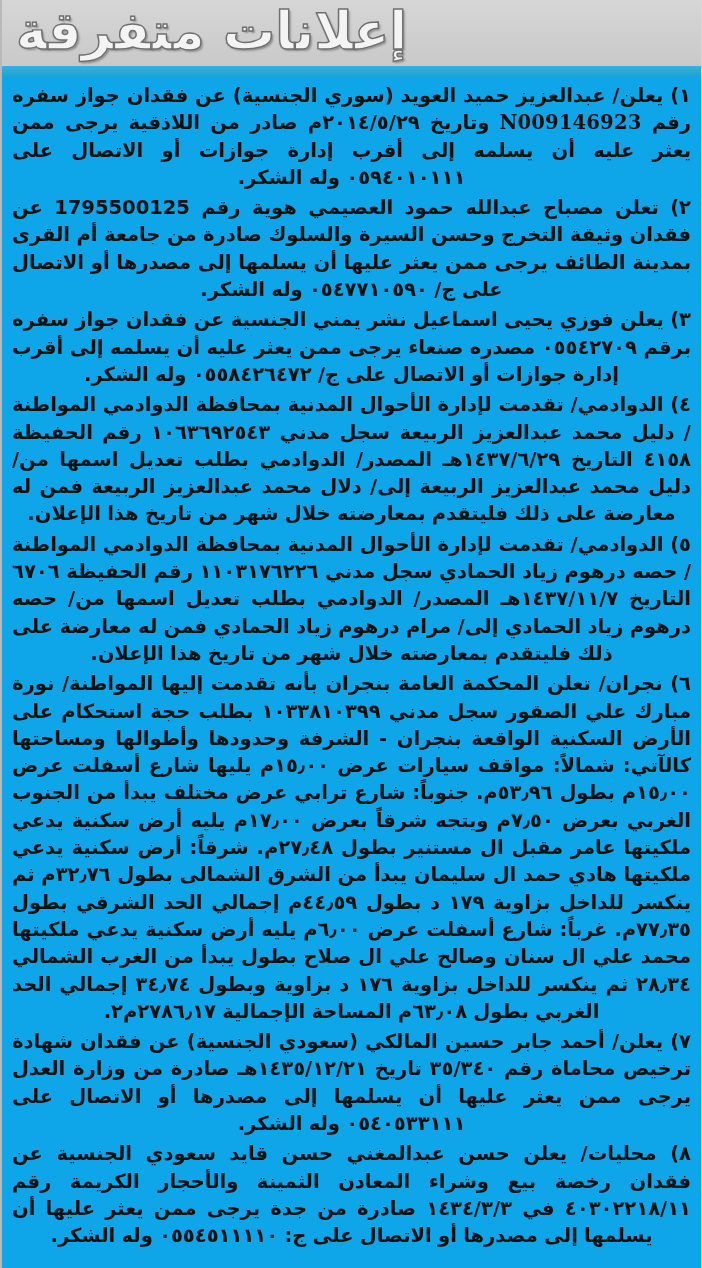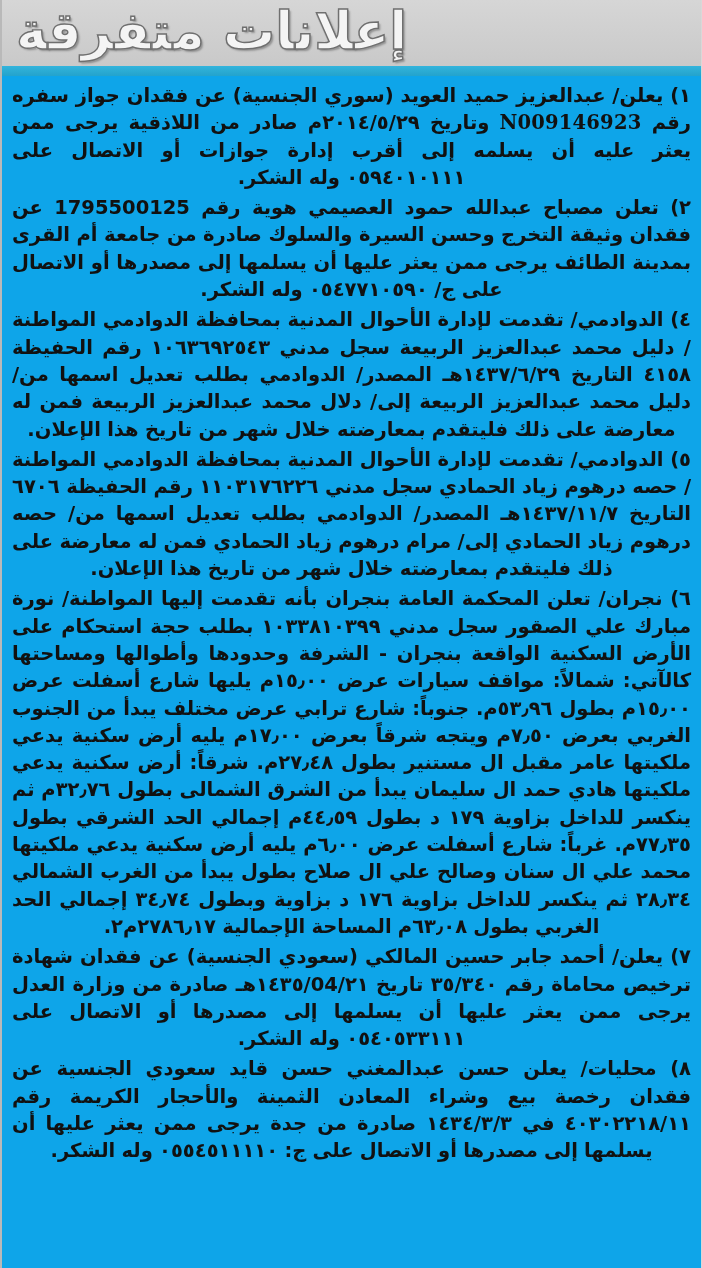--- a/index.html
+++ b/index.html
@@ -91,20 +91,21 @@
 <div id="page">
 
   <div class="masthead">
     <div class="masthead-title">إعلانات متفرقة</div>
   </div>
   <div class="masthead-rule"></div>
 
   <div class="ads">
     <p class="ad">١) يعلن/ عبدالعزيز حميد العويد (سوري الجنسية) عن فقدان جواز سفره رقم <span class="lat">N009146923</span> وتاريخ ٢٠١٤/٥/٢٩م صادر من اللاذقية يرجى ممن يعثر عليه أن يسلمه إلى أقرب إدارة جوازات أو الاتصال على ٠٥٩٤٠١٠١١١ وله الشكر.</p>
     <p class="ad">٢) تعلن مصباح عبدالله حمود العصيمي هوية رقم 1795500125 عن فقدان وثيقة التخرج وحسن السيرة والسلوك صادرة من جامعة أم القرى بمدينة الطائف يرجى ممن يعثر عليها أن يسلمها إلى مصدرها أو الاتصال على ج/ ٠٥٤٧٧١٠٥٩٠ وله الشكر.</p>
+    <p class="ad">٣) يعلن فوزي يحيى اسماعيل نشر يمني الجنسية عن فقدان جواز سفره برقم ٠٥٥٤٢٧٠٩ مصدره صنعاء يرجى ممن يعثر عليه أن يسلمه إلى أقرب إدارة جوازات أو الاتصال على ج/ ٠٥٥٨٤٢٦٤٧٢ وله الشكر.</p>
     <p class="ad">٤) الدوادمي/ تقدمت لإدارة الأحوال المدنية بمحافظة الدوادمي المواطنة / دليل محمد عبدالعزيز الربيعة سجل مدني ١٠٦٣٦٩٢٥٤٣ رقم الحفيظة ٤١٥٨ التاريخ ١٤٣٧/٦/٢٩هـ المصدر/ الدوادمي بطلب تعديل اسمها من/ دليل محمد عبدالعزيز الربيعة إلى/ دلال محمد عبدالعزيز الربيعة فمن له معارضة على ذلك فليتقدم بمعارضته خلال شهر من تاريخ هذا الإعلان.</p>
     <p class="ad">٥) الدوادمي/ تقدمت لإدارة الأحوال المدنية بمحافظة الدوادمي المواطنة / حصه درهوم زياد الحمادي سجل مدني ١١٠٣١٧٦٢٢٦ رقم الحفيظة ٦٧٠٦ التاريخ ١٤٣٧/١١/٧هـ المصدر/ الدوادمي بطلب تعديل اسمها من/ حصه درهوم زياد الحمادي إلى/ مرام درهوم زياد الحمادي فمن له معارضة على ذلك فليتقدم بمعارضته خلال شهر من تاريخ هذا الإعلان.</p>
     <p class="ad">٦) نجران/ تعلن المحكمة العامة بنجران بأنه تقدمت إليها المواطنة/ نورة مبارك علي الصقور سجل مدني ١٠٣٣٨١٠٣٩٩ بطلب حجة استحكام على الأرض السكنية الواقعة بنجران - الشرفة وحدودها وأطوالها ومساحتها كالآتي: شمالاً: مواقف سيارات عرض ١٥٫٠٠م يليها شارع أسفلت عرض ١٥٫٠٠م بطول ٥٣٫٩٦م. جنوباً: شارع ترابي عرض مختلف يبدأ من الجنوب الغربي بعرض ٧٫٥٠م ويتجه شرقاً بعرض ١٧٫٠٠م يليه أرض سكنية يدعي ملكيتها عامر مقبل ال مستنير بطول ٢٧٫٤٨م. شرقاً: أرض سكنية يدعي ملكيتها هادي حمد ال سليمان يبدأ من الشرق الشمالى بطول ٣٢٫٧٦م ثم ينكسر للداخل بزاوية ١٧٩ د بطول ٤٤٫٥٩م إجمالي الحد الشرقي بطول ٧٧٫٣٥م. غرباً: شارع أسفلت عرض ٦٫٠٠م يليه أرض سكنية يدعي ملكيتها محمد علي ال سنان وصالح علي ال صلاح بطول يبدأ من الغرب الشمالي ٢٨٫٣٤ ثم ينكسر للداخل بزاوية ١٧٦ د بزاوية وبطول ٣٤٫٧٤ إجمالي الحد الغربي بطول ٦٣٫٠٨م المساحة الإجمالية ٢٧٨٦٫١٧م٢.</p>
-    <p class="ad">٧) يعلن/ أحمد جابر حسين المالكي (سعودي الجنسية) عن فقدان شهادة ترخيص محاماة رقم ٣٥/٣٤٠ تاريخ ١٤٣٥/04/٢١هـ صادرة من وزارة العدل يرجى ممن يعثر عليها أن يسلمها إلى مصدرها أو الاتصال على ٠٥٤٠٥٣٣١١١ وله الشكر.</p>
+    <p class="ad">٧) يعلن/ أحمد جابر حسين المالكي (سعودي الجنسية) عن فقدان شهادة ترخيص محاماة رقم ٣٥/٣٤٠ تاريخ ١٤٣٥/١٢/٢١هـ صادرة من وزارة العدل يرجى ممن يعثر عليها أن يسلمها إلى مصدرها أو الاتصال على ٠٥٤٠٥٣٣١١١ وله الشكر.</p>
     <p class="ad">٨) محليات/ يعلن حسن عبدالمغني حسن قايد سعودي الجنسية عن فقدان رخصة بيع وشراء المعادن الثمينة والأحجار الكريمة رقم ٤٠٣٠٢٢١٨/١١ في ١٤٣٤/٣/٣ صادرة من جدة يرجى ممن يعثر عليها أن يسلمها إلى مصدرها أو الاتصال على ج: ٠٥٥٤٥١١١١٠ وله الشكر.</p>
   </div>
 
 </div>
 
 </body></html>

